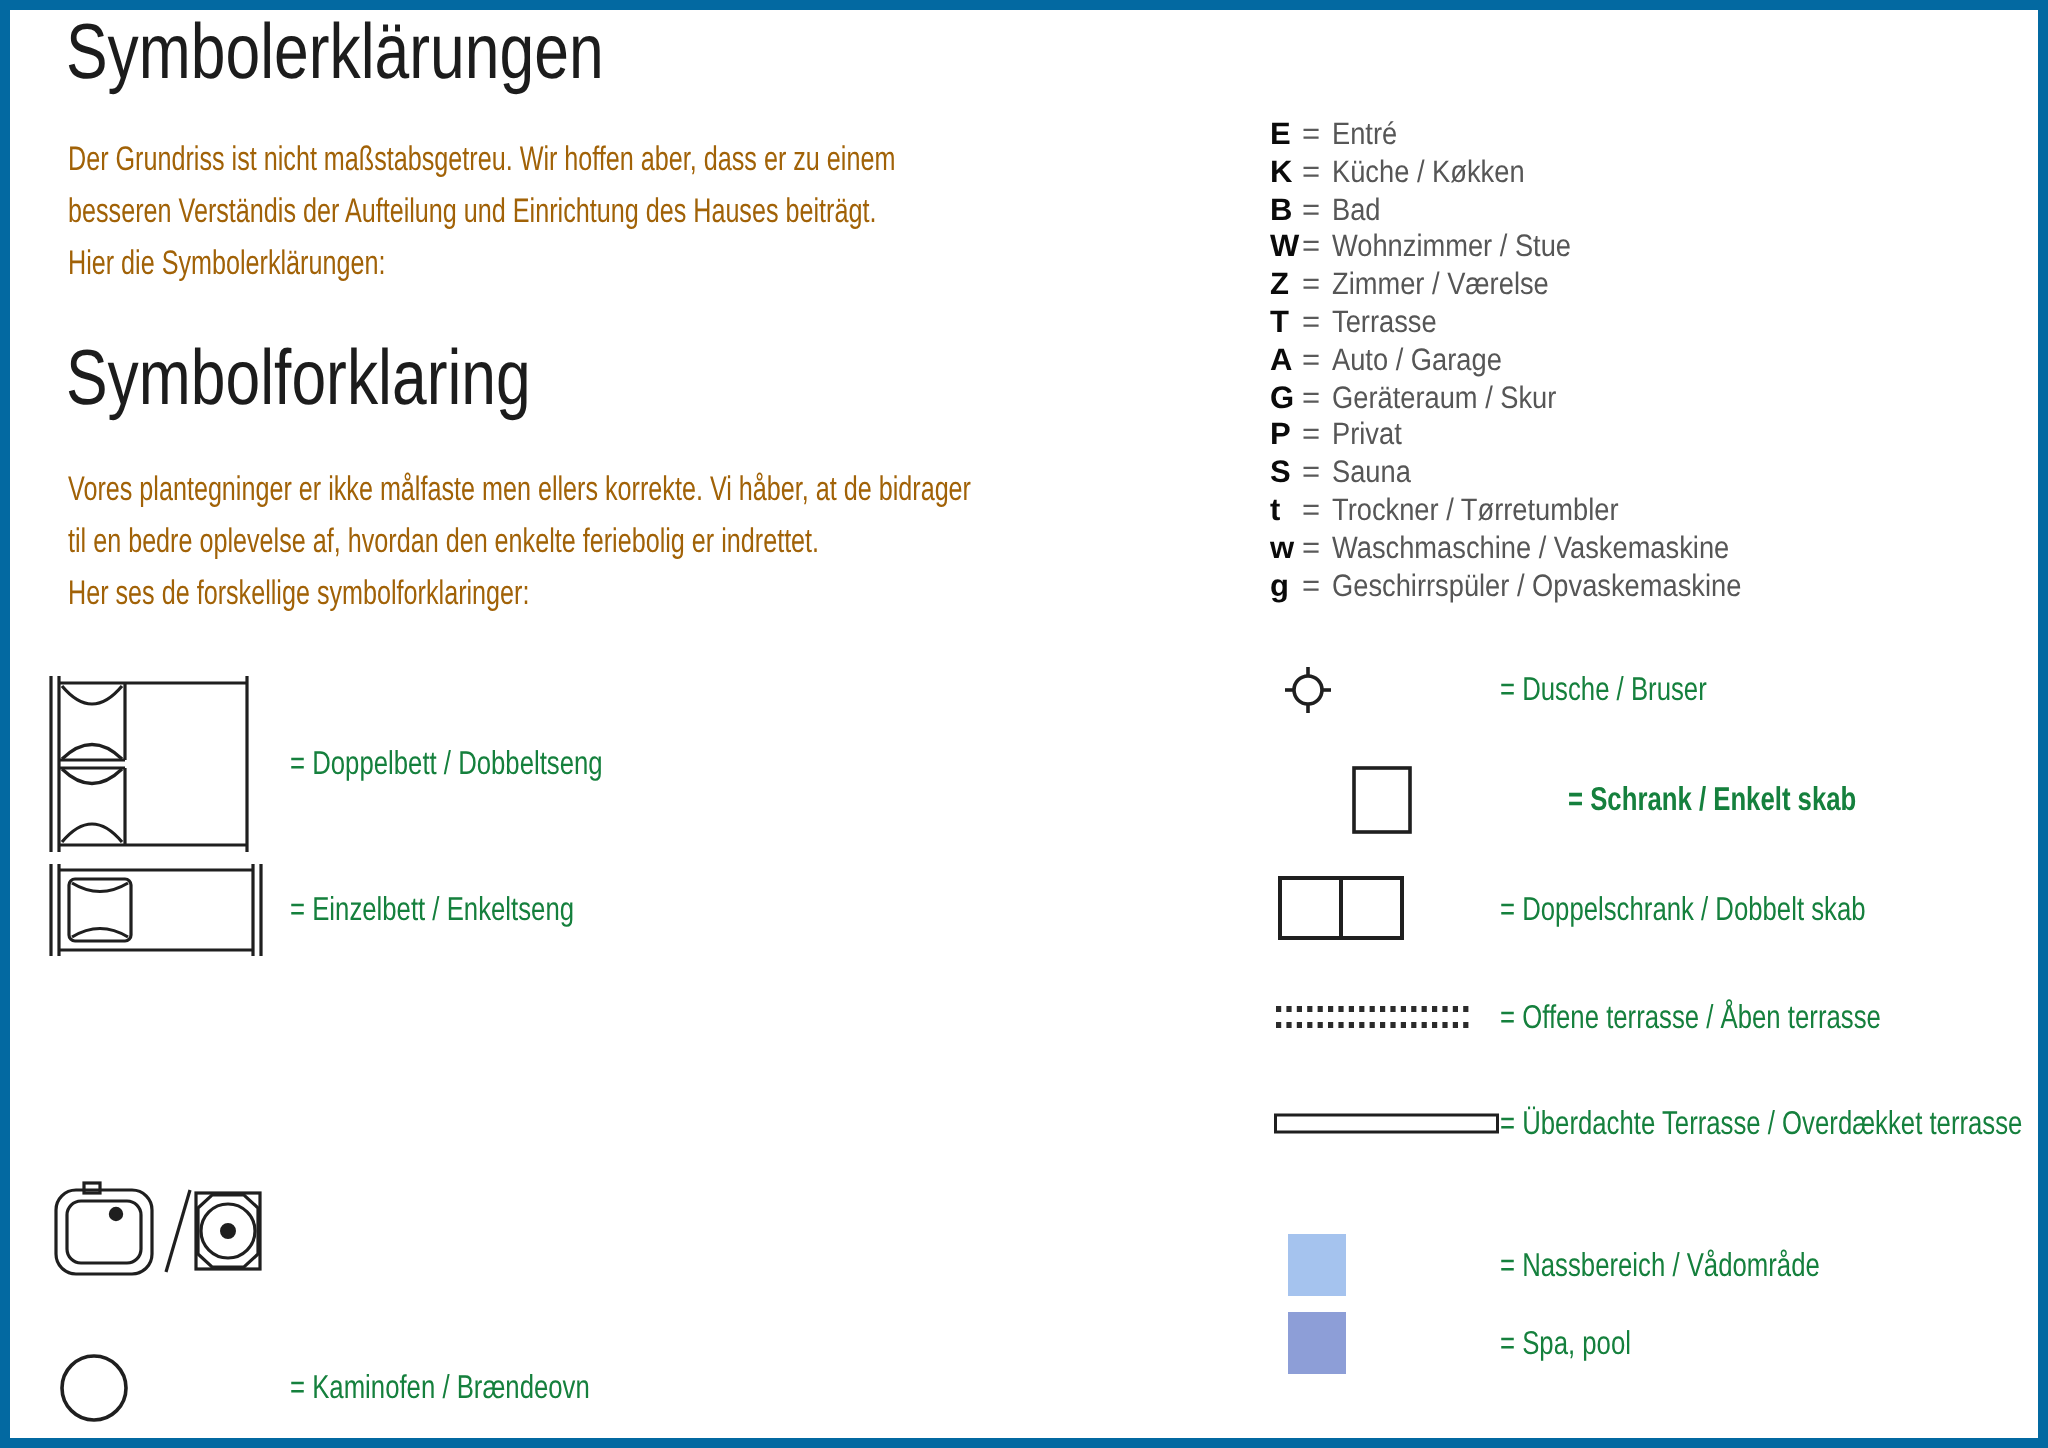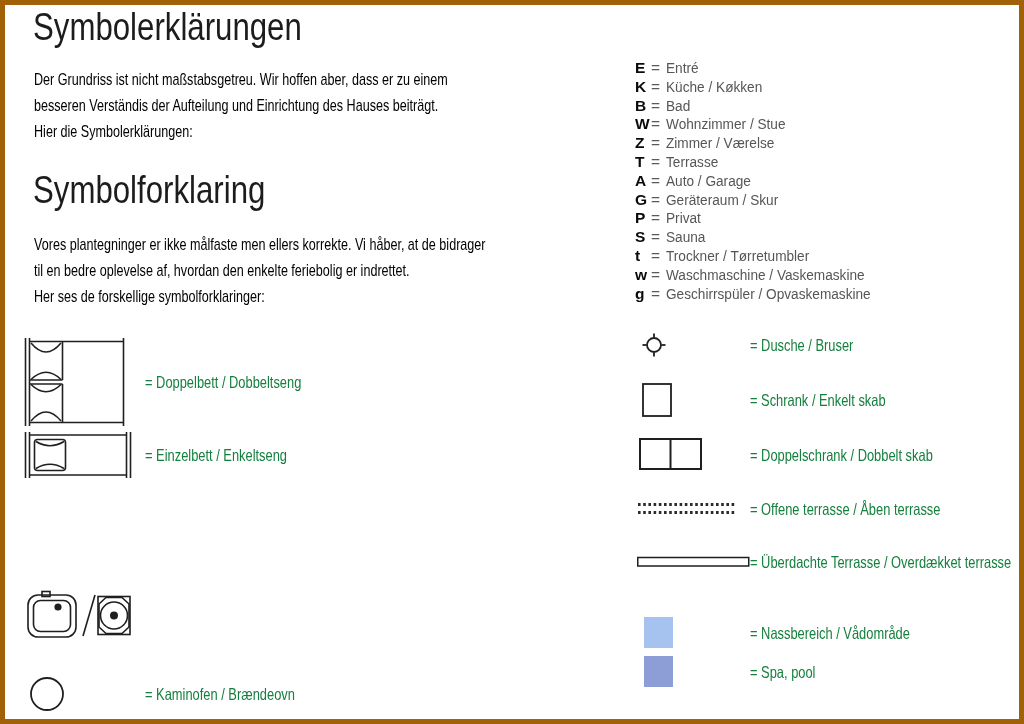--- a/index.html
+++ b/index.html
@@ -1,30 +1,30 @@
 <!DOCTYPE html>
 <html><head>
 <meta charset="utf-8">
 <style>
   html,body { margin:0; padding:0; background:#e9e9e9; }
   .page {
     position:relative; width:1024px; height:724px; background:#ffffff;
-    box-sizing:border-box; border:5px solid #a16207; overflow:hidden;
+    box-sizing:border-box; border:5px solid #0369a1; overflow:hidden;
     font-family:"Liberation Sans", sans-serif; color:#3a3a3a;
   }
   .abs { position:absolute; }
   
   .cx74,.cx78,.cx80,.cx88 { display:inline-block; white-space:nowrap; transform-origin:0 50%; }
   .cx74 { transform:scaleX(0.74); }
   .cx78 { transform:scaleX(0.78); }
   .cx80 { transform:scaleX(0.80); }
   .cx88 { transform:scaleX(0.88); }
 
   .h1 { font-size:39px; font-weight:400; color:#1c1c1c; line-height:48px; letter-spacing:0; }
-  .para { font-size:17px; color:#000000; }
+  .para { font-size:17px; color:#a16207; }
   .para .pline { line-height:26px; height:26px; }
 
   .abbr-row { line-height:18.8px; height:18.8px; font-size:15.5px; display:flex; }
   .abbr-letter { font-weight:700; color:#0a0a0a; width:16px; flex:0 0 16px; }
   .abbr-eq { color:#5a5a5a; width:15px; flex:0 0 15px; }
   .abbr-desc { color:#565656; }
 
   .sym-row { display:flex; align-items:center; }
   .sym-label { font-size:16.5px; color:#15803d; }
   .rcell { width:113px; flex:0 0 113px; display:flex; align-items:center; }
@@ -201,21 +201,21 @@
               <line x1="13" y1="20.5" x2="13" y2="24.5"></line>
           <line x1="1.5" y1="13" x2="5.5" y2="13"></line>
               <line x1="20.5" y1="13" x2="24.5" y2="13"></line>
         </g>
       </svg>
     </span>
       </span>
     <span class="sym-label"><span class="cx78">= Dusche / Bruser</span></span>
   </div>
 
-  <div class="abs sym-row" style="left:632px; top:377px; height:36px;">
+  <div class="abs sym-row" style="left:666px; top:377px; height:36px;font-weight:bold;">
     <span class="rcell">
         <span style="margin-left:5px;">
       <svg width="30" height="34" viewBox="0 0 30 34">
         <rect class="ln" x="1" y="1" width="28" height="32" stroke-width="1.8"></rect>
       </svg>
     </span>
       </span>
     <span class="sym-label"><span class="cx78">= Schrank / Enkelt skab</span></span>
   </div>
 

